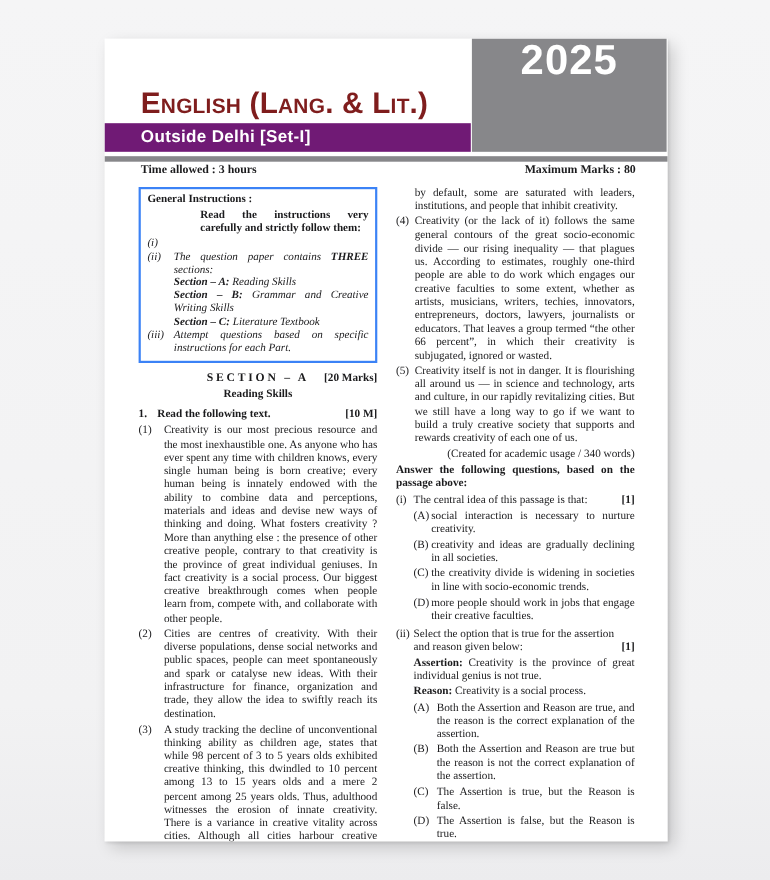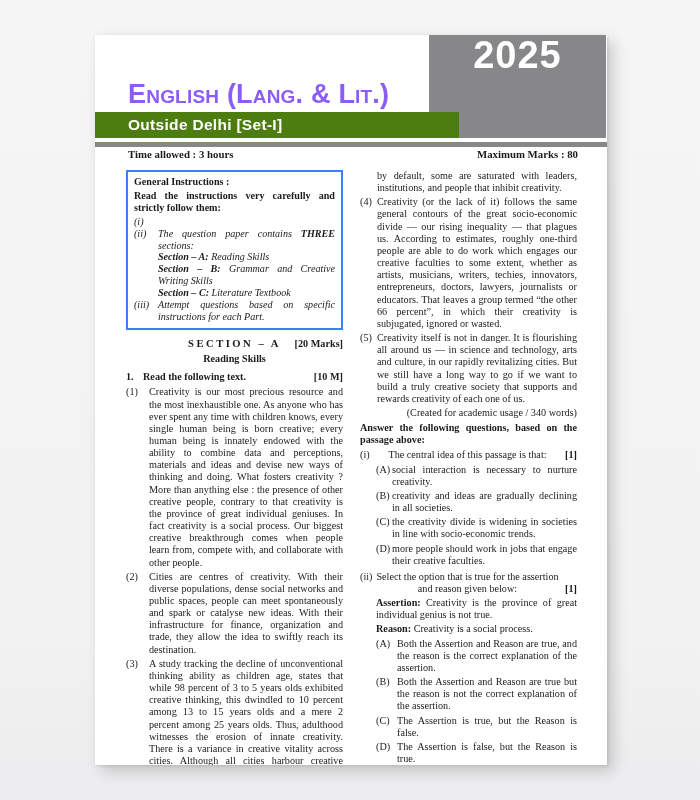--- a/index.html
+++ b/index.html
@@ -17,26 +17,26 @@
     background:#ffffff;
     box-shadow:6px 6px 14px rgba(0,0,0,0.18), 1px 1px 3px rgba(0,0,0,0.10);
     overflow:hidden;
   }
   
   .hdr { position:absolute; left:0; top:0; width:512px; height:103px; }
   .paper-title {
     position:absolute; left:33px; top:44px;
     font-family:"Liberation Sans", sans-serif;
     font-weight:800; font-size:27px; line-height:30px;
-    font-variant:small-caps; letter-spacing:0.2px; color:#8b5cf6;
+    font-variant:small-caps; letter-spacing:0.2px; color:#7f1d1d;
     white-space:nowrap;
   }
   .sub-bar {
-    position:absolute; left:0; top:77px; width:364px; height:26px;
-    background:#4d7c0f; display:flex; align-items:center;
+    position:absolute; left:0; top:77px; width:333px; height:26px;
+    background:#701a75; display:flex; align-items:center;
   }
   .sub-bar span {
     font-family:"Liberation Sans", sans-serif; font-weight:700;
     font-size:15.5px; color:#ffffff; padding-left:33px; letter-spacing:0.3px;
   }
   .year-block {
     position:absolute; left:334px; top:0; width:177px; height:103px;
     background:#87878a; display:flex; justify-content:center;
   }
   .year-block span {
@@ -59,41 +59,41 @@
   }
   .col { width:217px; flex:0 0 217px; }
   .b { font-weight:bold; }
   .i { font-style:italic; }
   
   .gi-box {
     border:2px solid #3b82f6; padding:4px 6px 5px 6px; margin-bottom:8px;
     font-size:10.1px; line-height:11.9px;
   }
   .gi-head { margin-bottom:2px; }
-  .gi-intro { text-align:justify; margin-bottom:2px; }
+  .gi-intro { text-align:justify; margin-bottom:2px;margin-left:48px; }
   .gi-row { display:grid; grid-template-columns:24px 1fr; }
   .gi-row .gi-text { text-align:justify; }
   
   .section-line { position:relative; text-align:center; font-weight:bold; margin:2px 0 0 0; }
   .section-title { letter-spacing:2.5px; font-size:10.6px; }
   .section-marks { position:absolute; right:0; top:0; letter-spacing:0; }
   .section-sub { text-align:center; font-weight:bold; margin:3px 0 6px 0; }
   
   .q1-line { display:flex; font-weight:bold; margin-bottom:3px; }
   .q1-num { width:17px; flex:0 0 17px; }
   .q1-title { flex:1; }
   
   .para { display:grid; grid-template-columns:23px 1fr; margin-bottom:2px; }
   .para.rc { grid-template-columns:17px 1fr; }
   .p-text { text-align:justify; }
   .credit { text-align:right; margin:1px 0 3px 0; }
   .answer-head { font-weight:bold; text-align:justify; margin-bottom:3px; }
   
   .subq { display:grid; grid-template-columns:16px 1fr; margin-bottom:2px; }
-  .subq-head { position:relative; margin-bottom:2px;text-align:center; }
+  .subq-head { position:relative; margin-bottom:2px; }
   .subq-text { display:block; margin-right:18px; }
   .subq-marks { position:absolute; right:0; bottom:0; font-weight:bold; }
   .opt { display:grid; grid-template-columns:16px 1fr; margin-bottom:2px; }
   .opt.wide { grid-template-columns:21px 1fr; }
   .opt .opt-text { text-align:justify; }
   .ar-line { text-align:justify; margin-bottom:2px; }
 </style>
 </head>
 <body>
 

